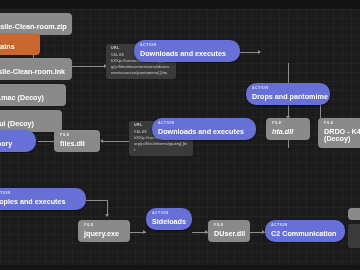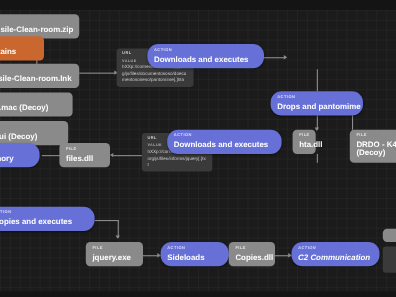--- a/index.html
+++ b/index.html
@@ -152,21 +152,21 @@
     <span class="kicker">ACTION</span>
     <span class="title">Downloads and executes</span>
   </div>
 
 
   <div class="node n-action" style="left:246px;top:83px;width:84px;">
     <span class="kicker">ACTION</span>
     <span class="title">Drops and pantomime</span>
   </div>
 
-  <div class="node n-file" style="left:266px;top:118px;width:21px;">
+  <div class="node n-file" style="left:266px;top:118px;width:44px;font-style:italic;">
     <span class="kicker">FILE</span>
     <span class="title">hta.dll</span>
   </div>
 
   <div class="node n-file" style="left:318px;top:118px;width:62px;">
     <span class="kicker">FILE</span>
     <span class="title wrap">DRDO - K4 M (Decoy)</span>
   </div>
 
   <div class="node n-action" style="left:-28px;top:130px;width:64px;">
@@ -193,31 +193,31 @@
   <div class="node n-action" style="left:-12px;top:188px;width:98px;">
     <span class="kicker">ACTION</span>
     <span class="title">Copies and executes</span>
   </div>
 
   <div class="node n-file" style="left:78px;top:220px;width:52px;">
     <span class="kicker">FILE</span>
     <span class="title">jquery.exe</span>
   </div>
 
-  <div class="node n-action" style="left:146px;top:220px;width:62px;">
+  <div class="node n-action" style="left:146px;top:208px;width:46px;">
     <span class="kicker">ACTION</span>
     <span class="title">Sideloads</span>
   </div>
 
   <div class="node n-file" style="left:208px;top:220px;width:42px;">
     <span class="kicker">FILE</span>
-    <span class="title">Copies.dll</span>
-  </div>
-
-  <div class="node n-action" style="left:265px;top:220px;width:80px;font-style:italic;">
+    <span class="title">DUser.dll</span>
+  </div>
+
+  <div class="node n-action" style="left:265px;top:220px;width:80px;">
     <span class="kicker">ACTION</span>
     <span class="title">C2 Communication</span>
   </div>
 
   <div class="node n-file" style="left:348px;top:208px;width:24px;height:12px;"></div>
   <div class="node n-url" style="left:348px;top:224px;width:24px;height:24px;"></div>
 
 </div>
 
 <div class="band top"></div>

